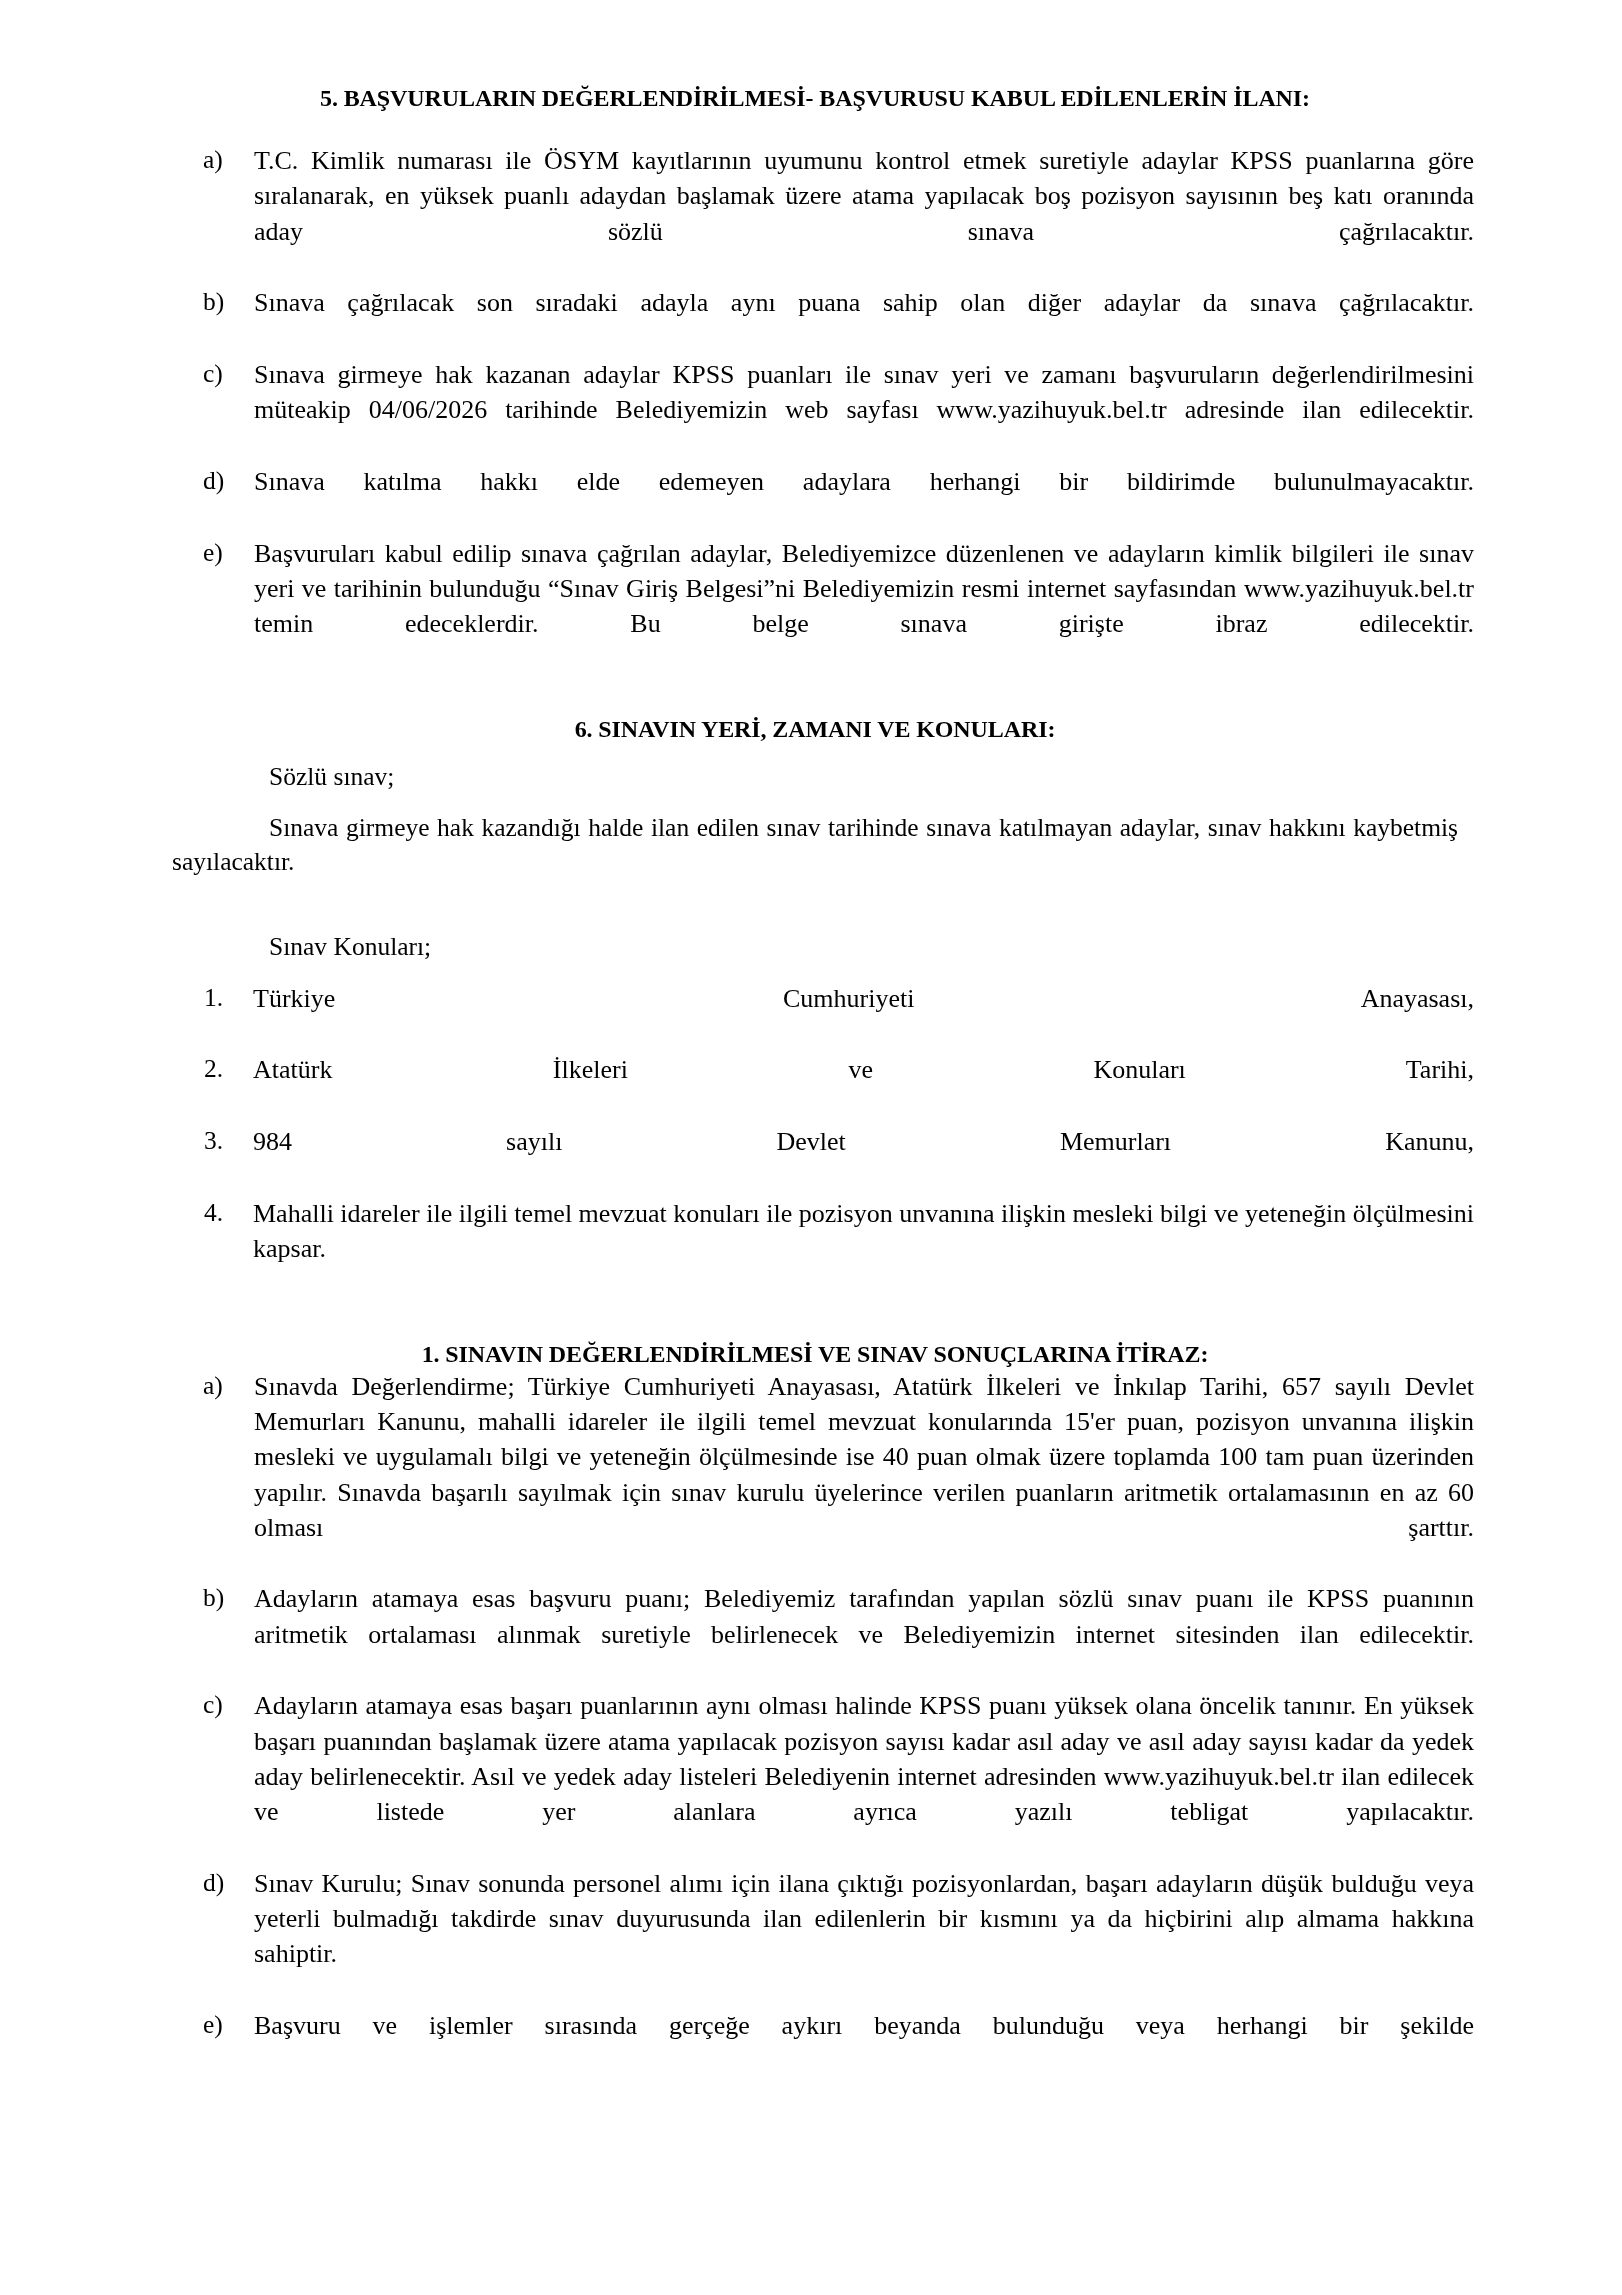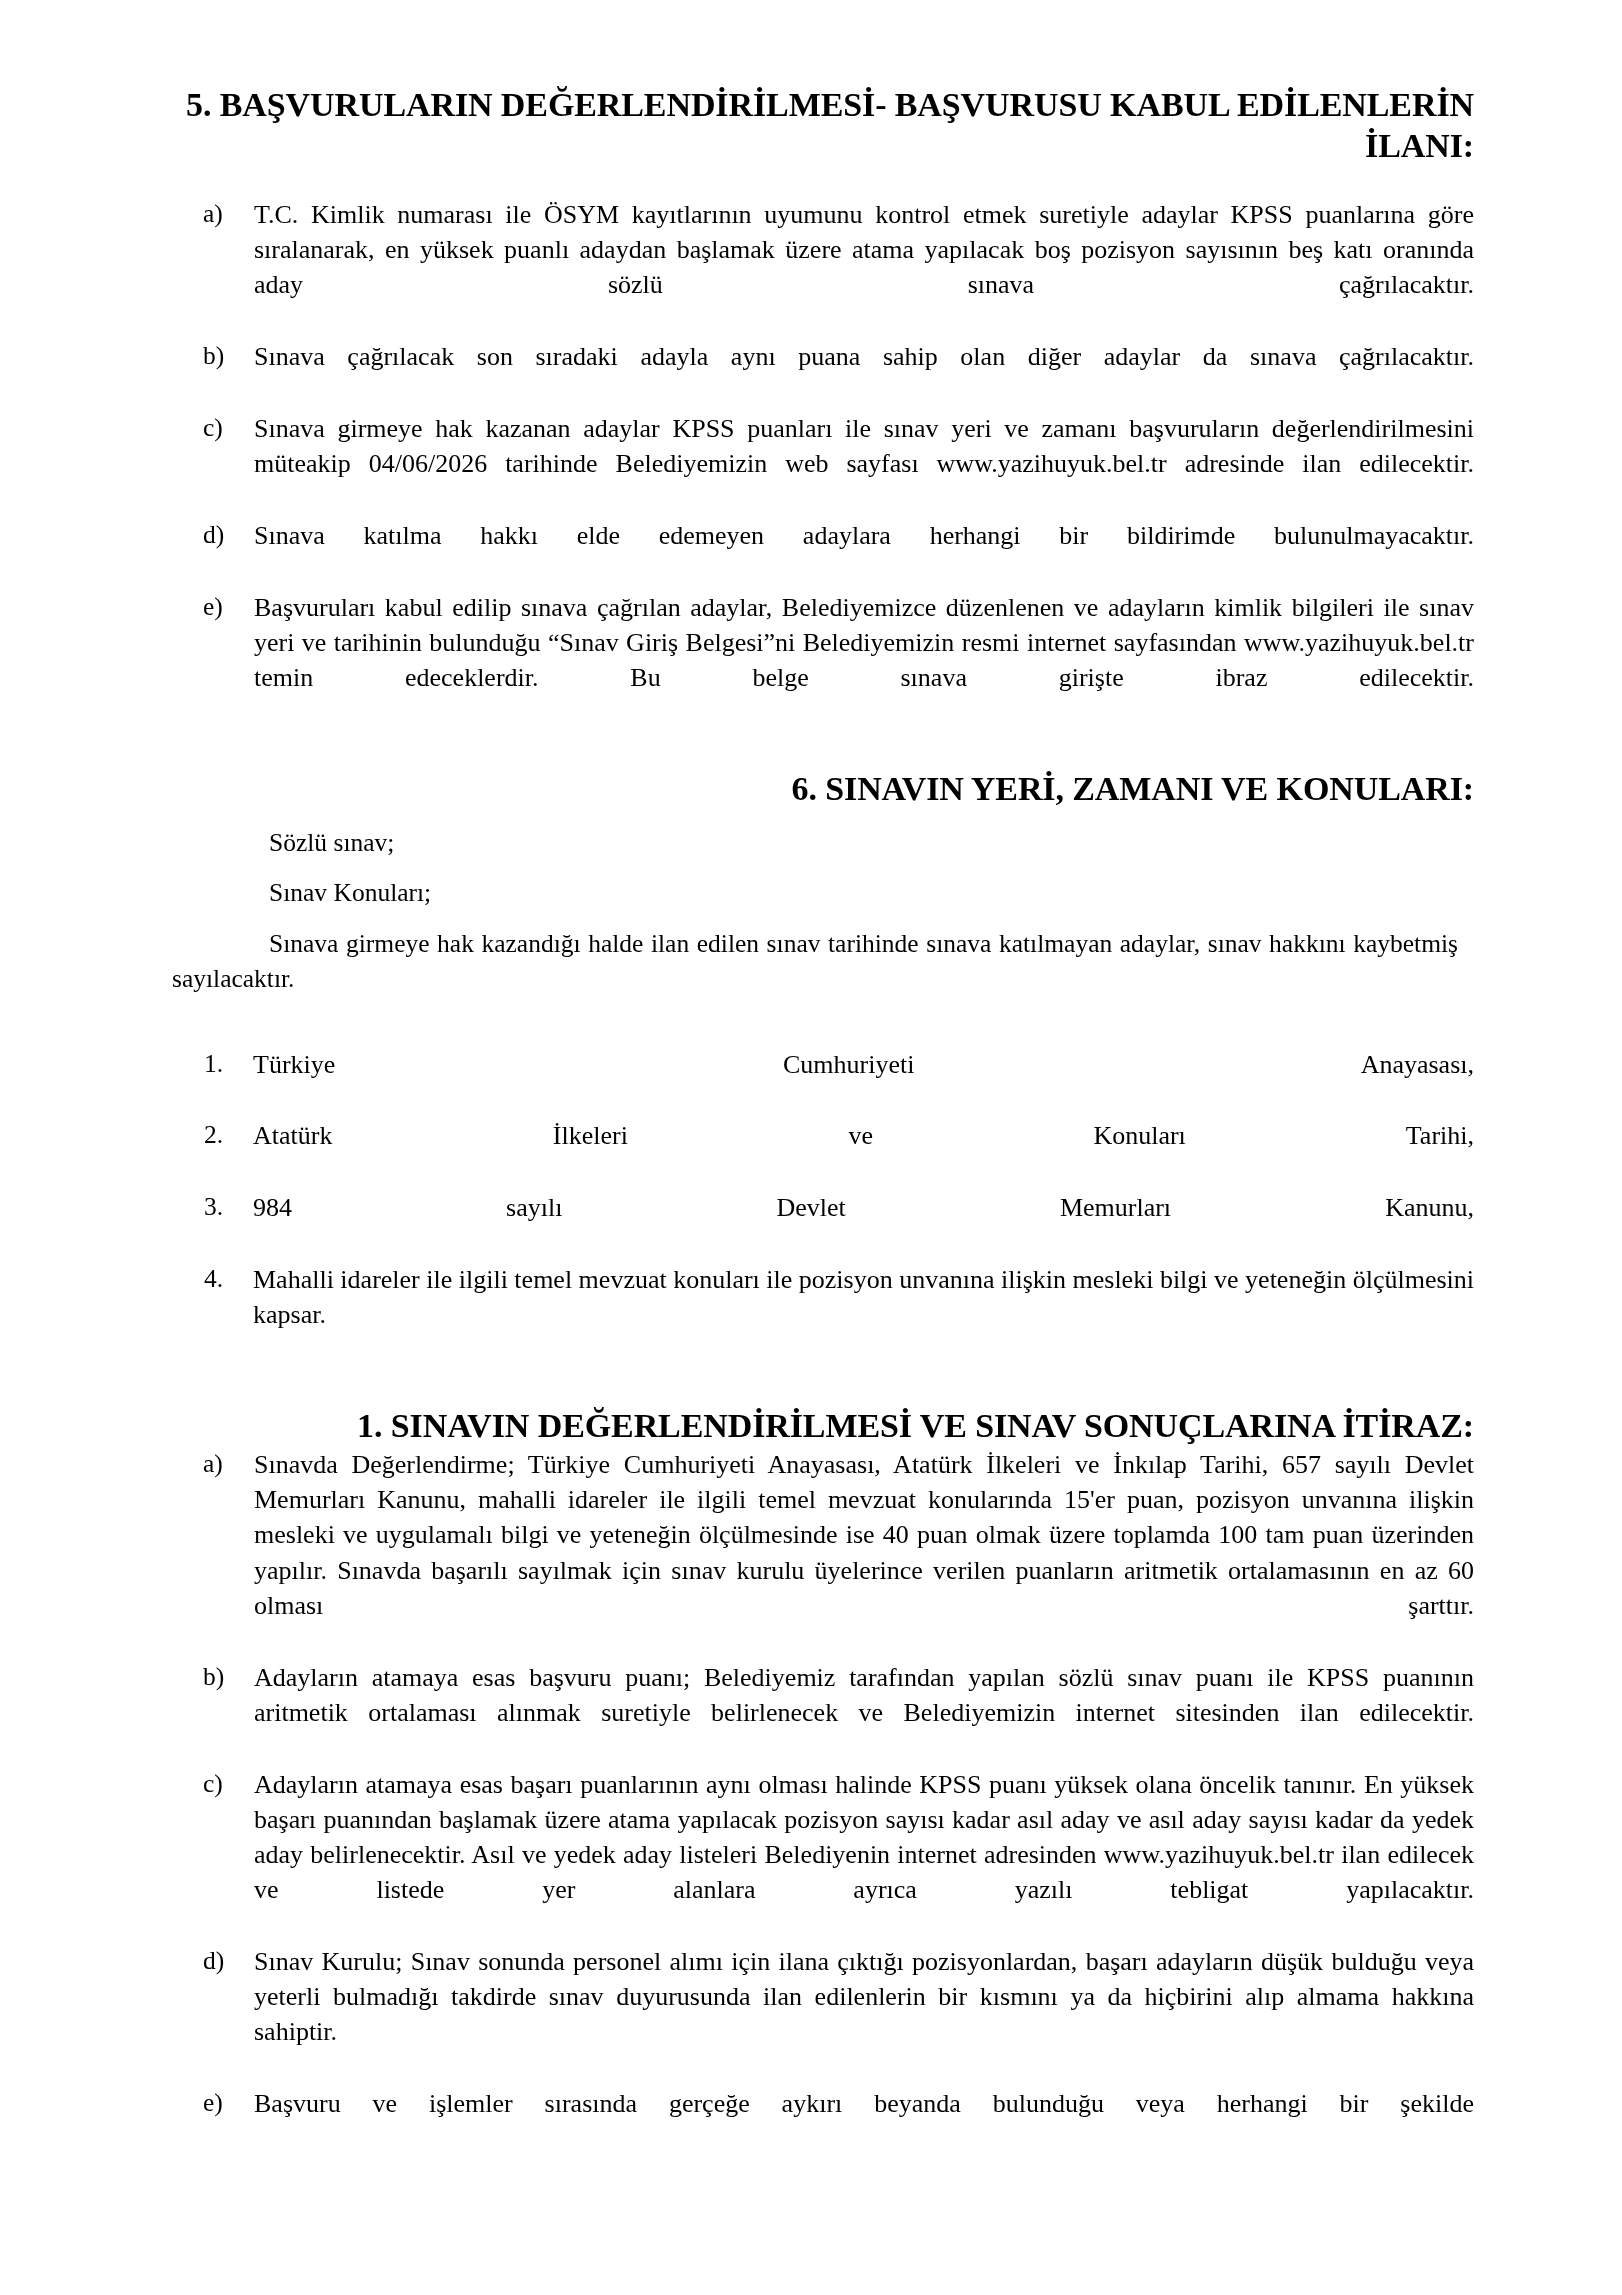--- a/index.html
+++ b/index.html
@@ -24,25 +24,25 @@
   .content {
     position: absolute;
     left: 156px;
     top: 84px;
     width: 1318px;
   }
 
   
   .section-heading {
     font-weight: bold;
-    font-size: 34px;
+    font-size: 24px;
     line-height: 1.22;
     letter-spacing: -0.1px;
     margin: 0;
-    text-align: right;
+    text-align: center;
   }
   .h-gap-after   { margin-bottom: 30px; }
   .h-gap-before  { margin-top: 38px; }
 
   
   .body-text {
     font-size: 25.5px;
     line-height: 1.355;
     text-align: justify;
     text-justify: inter-word;
@@ -128,22 +128,22 @@
       <li>
         <span class="marker">e)</span>
         <span class="li-text">Başvuruları kabul edilip sınava çağrılan adaylar, Belediyemizce düzenlenen ve adayların kimlik bilgileri ile sınav yeri ve tarihinin bulunduğu “Sınav Giriş Belgesi”ni Belediyemizin resmi internet sayfasından www.yazihuyuk.bel.tr  temin edeceklerdir. Bu belge sınava girişte ibraz edilecektir.</span>
       </li>
     </ol>
 
     <h2 class="section-heading h-gap-before">6. SINAVIN YERİ, ZAMANI VE KONULARI:</h2>
 
     <div class="sec6-body">
       <p class="body-text para-indent">Sözlü sınav;</p>
+      <p class="body-text para-indent just block-gap-sm">Sınava girmeye hak kazandığı halde ilan edilen sınav tarihinde sınava katılmayan adaylar, sınav hakkını kaybetmiş sayılacaktır.</p>
       <p class="body-text para-indent block-gap-sm">Sınav Konuları;</p>
-      <p class="body-text para-indent just block-gap-sm">Sınava girmeye hak kazandığı halde ilan edilen sınav tarihinde sınava katılmayan adaylar, sınav hakkını kaybetmiş sayılacaktır.</p>
     </div>
 
     <ol class="numbered subjects">
       <li>
         <span class="marker">1.</span>
         <span class="li-text">Türkiye Cumhuriyeti Anayasası,</span>
       </li>
       <li>
         <span class="marker">2.</span>
         <span class="li-text">Atatürk İlkeleri ve Konuları Tarihi,</span>

